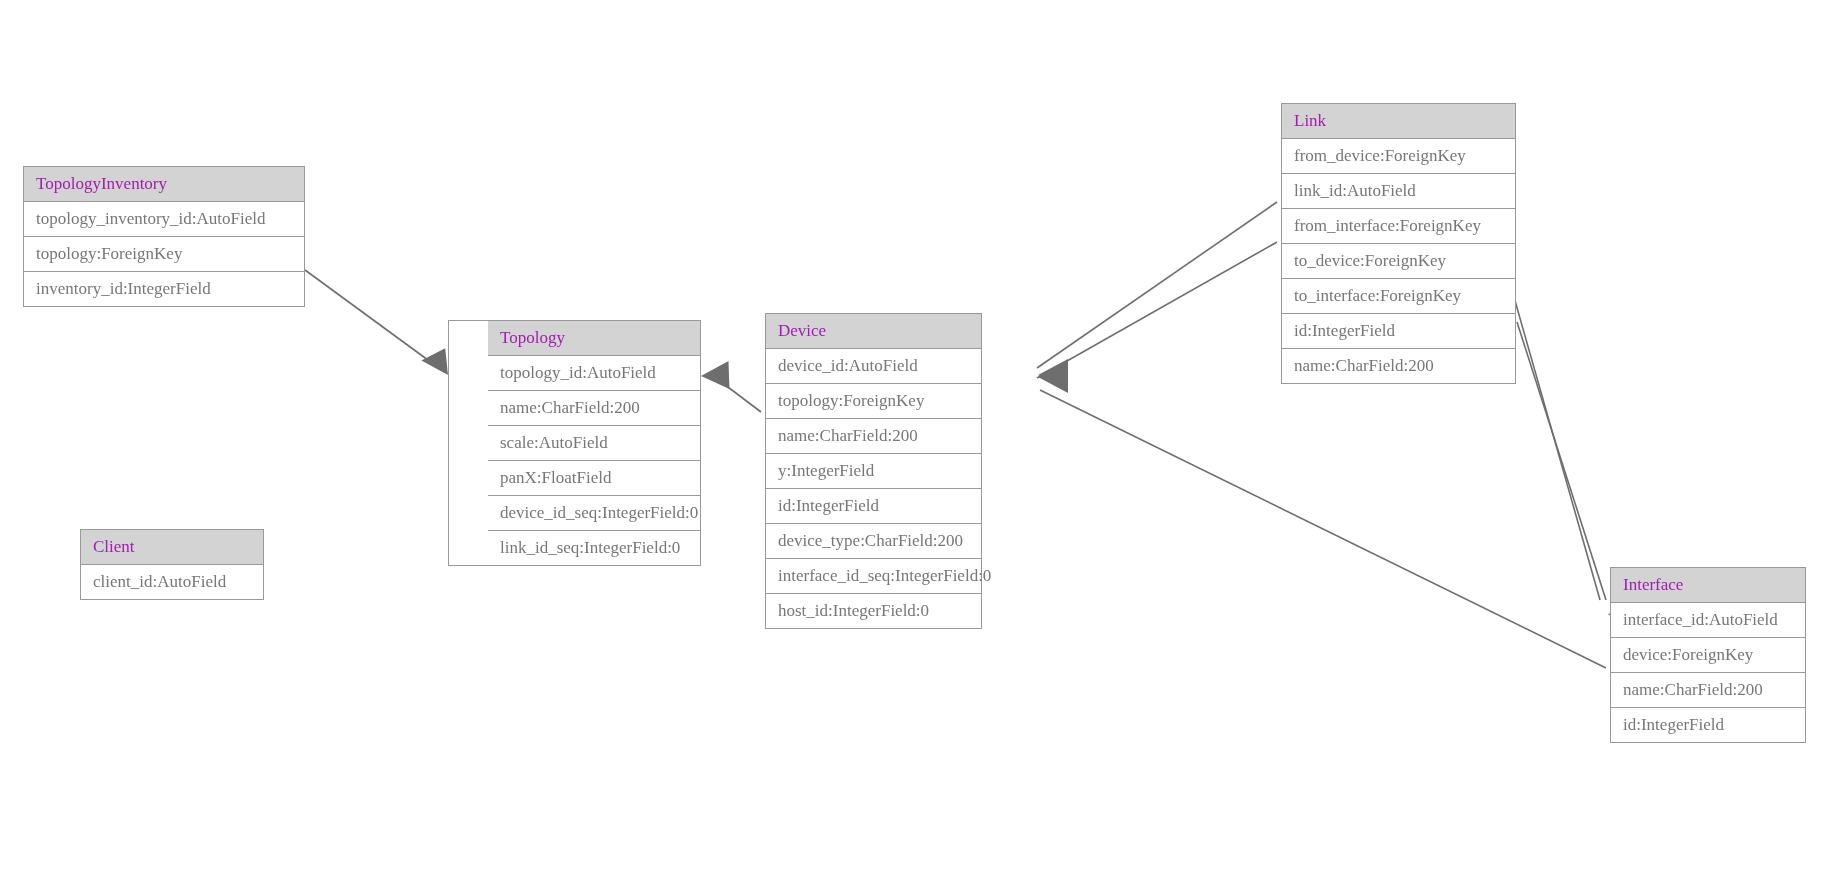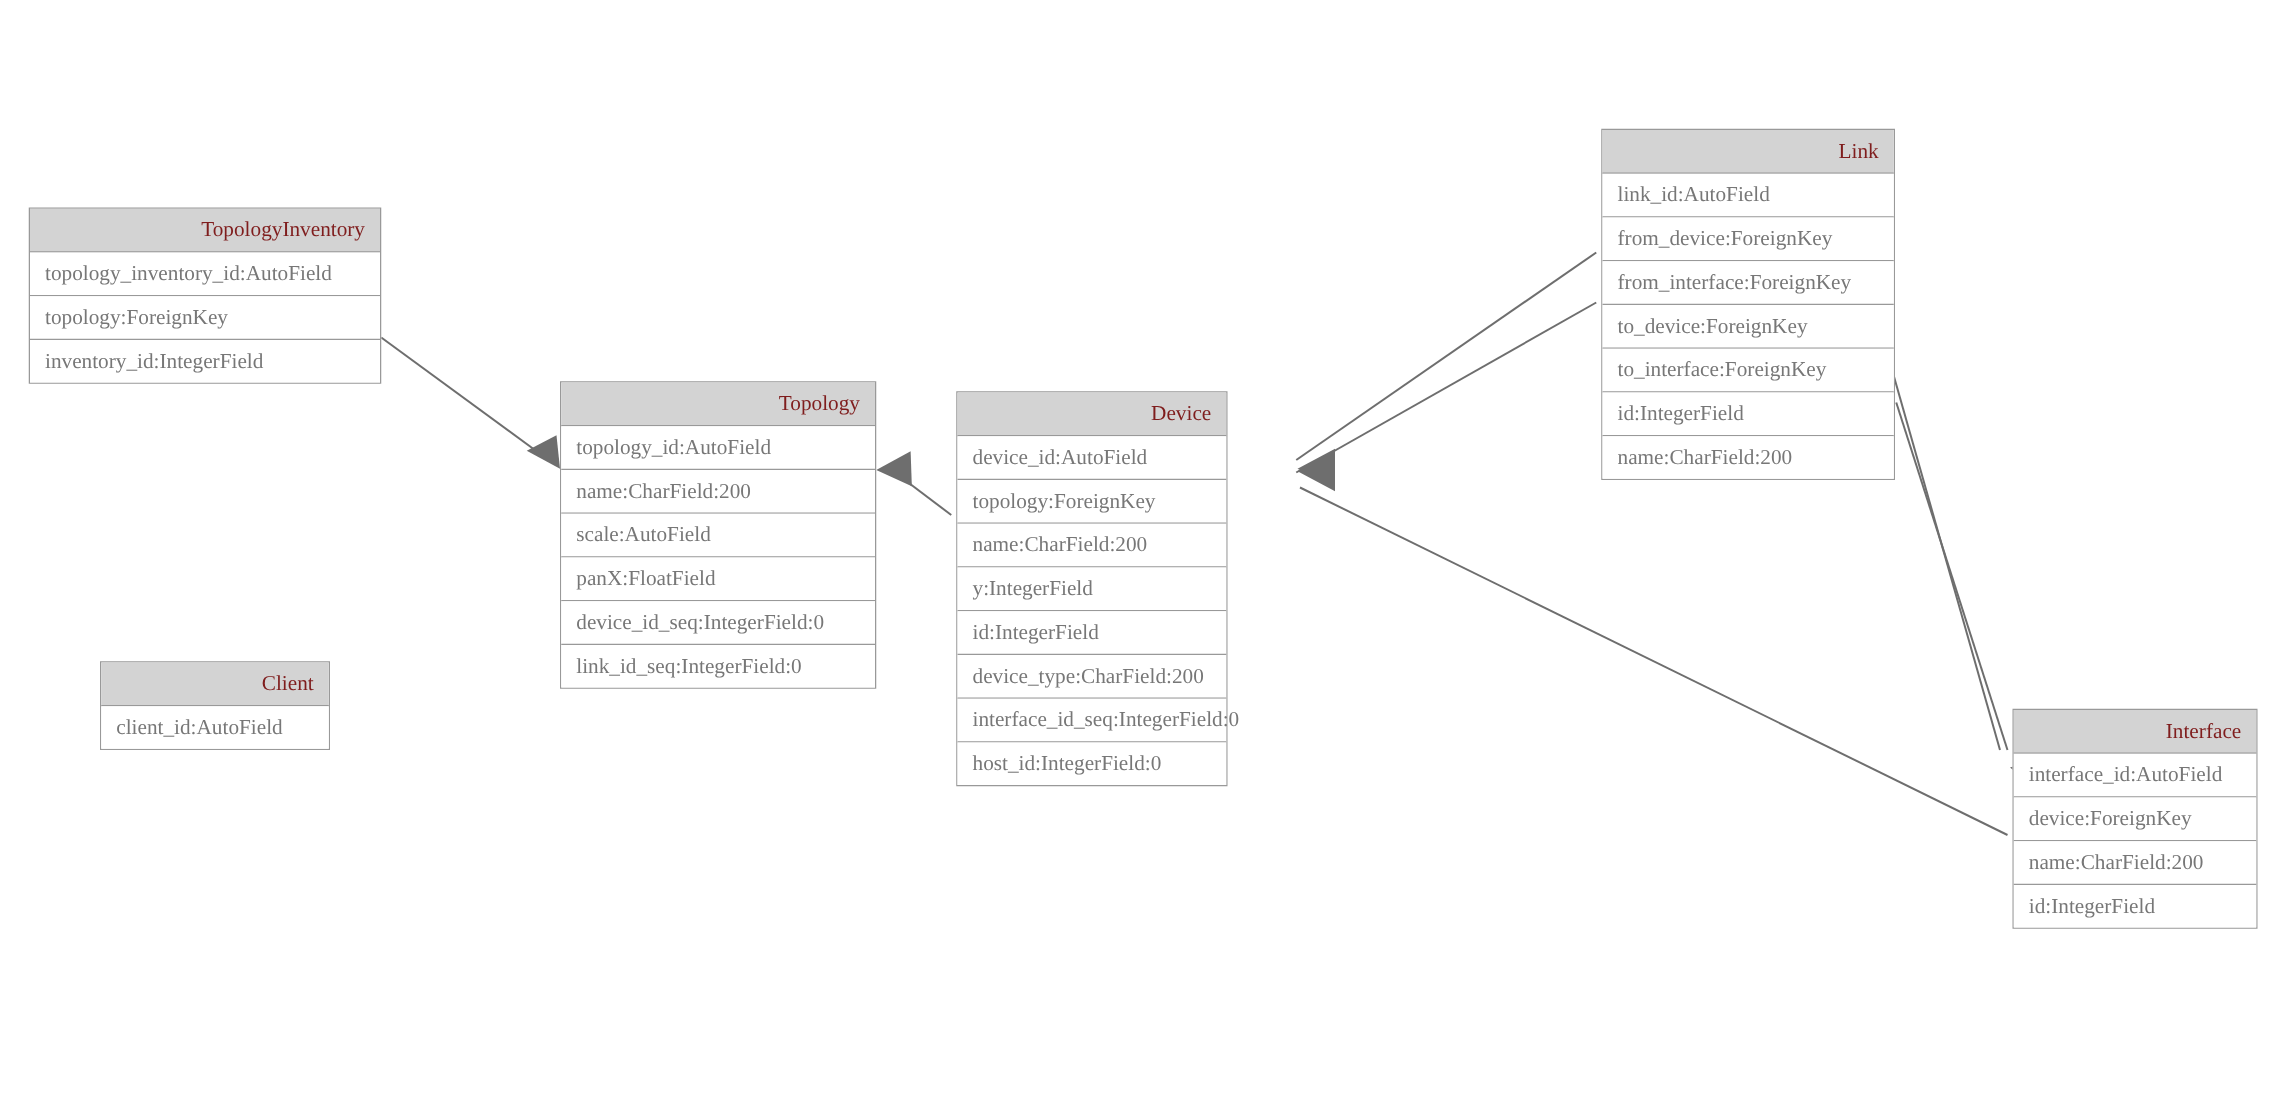--- a/index.html
+++ b/index.html
@@ -3,22 +3,22 @@
 <meta charset="utf-8">
 <style>
   html,body{margin:0;padding:0;background:#ffffff;}
   body{width:1824px;height:874px;overflow:hidden;
        font-family:"Liberation Serif","DejaVu Serif",serif;}
   #canvas{position:relative;width:1824px;height:874px;background:#fff;}
   #edges{position:absolute;left:0;top:0;width:1824px;height:874px;pointer-events:none;}
   .entity{position:absolute;border:1px solid #999999;background:#ffffff;
           box-sizing:border-box;}
   .entity-header{background:#d3d3d3;border-bottom:1px solid #999999;
-          color:#7f1d1d;font-size:17px;padding:7px 12px;box-sizing:border-box;
-          white-space:nowrap;text-align:right;}
+          color:#a21caf;font-size:17px;padding:7px 12px;box-sizing:border-box;
+          white-space:nowrap;}
   .entity-row{border-bottom:1px solid #999999;color:#777777;font-size:17px;
           padding:7px 12px;box-sizing:border-box;white-space:nowrap;
           background:#ffffff;}
   .entity-row:last-child{border-bottom:none;}
 </style>
 </head>
 <body>
 
 <div id="canvas">
 
@@ -41,21 +41,21 @@
     </g>
   </svg>
 
   <div id="entities">
       <div class="entity" style="left: 23px; top: 166px; width: 282px;">
         <div class="entity-header">TopologyInventory</div>
         <div class="entity-row">topology_inventory_id:AutoField</div>
         <div class="entity-row">topology:ForeignKey</div>
         <div class="entity-row">inventory_id:IntegerField</div>
       </div>
-      <div class="entity" style="left: 448px; top: 305px; width: 253px;">
+      <div class="entity" style="left: 448px; top: 320px; width: 253px; padding-left: 39px;">
         <div class="entity-header">Topology</div>
         <div class="entity-row">topology_id:AutoField</div>
         <div class="entity-row">name:CharField:200</div>
         <div class="entity-row">scale:AutoField</div>
         <div class="entity-row">panX:FloatField</div>
         <div class="entity-row">device_id_seq:IntegerField:0</div>
         <div class="entity-row">link_id_seq:IntegerField:0</div>
       </div>
       <div class="entity" style="left: 765px; top: 313px; width: 217px;">
         <div class="entity-header">Device</div>
@@ -67,22 +67,22 @@
         <div class="entity-row">device_type:CharField:200</div>
         <div class="entity-row">interface_id_seq:IntegerField:0</div>
         <div class="entity-row">host_id:IntegerField:0</div>
       </div>
       <div class="entity" style="left: 80px; top: 529px; width: 184px;">
         <div class="entity-header">Client</div>
         <div class="entity-row">client_id:AutoField</div>
       </div>
       <div class="entity" style="left: 1281px; top: 103px; width: 235px;">
         <div class="entity-header">Link</div>
+        <div class="entity-row">from_device:ForeignKey</div>
         <div class="entity-row">link_id:AutoField</div>
-        <div class="entity-row">from_device:ForeignKey</div>
         <div class="entity-row">from_interface:ForeignKey</div>
         <div class="entity-row">to_device:ForeignKey</div>
         <div class="entity-row">to_interface:ForeignKey</div>
         <div class="entity-row">id:IntegerField</div>
         <div class="entity-row">name:CharField:200</div>
       </div>
       <div class="entity" style="left: 1610px; top: 567px; width: 196px;">
         <div class="entity-header">Interface</div>
         <div class="entity-row">interface_id:AutoField</div>
         <div class="entity-row">device:ForeignKey</div>

